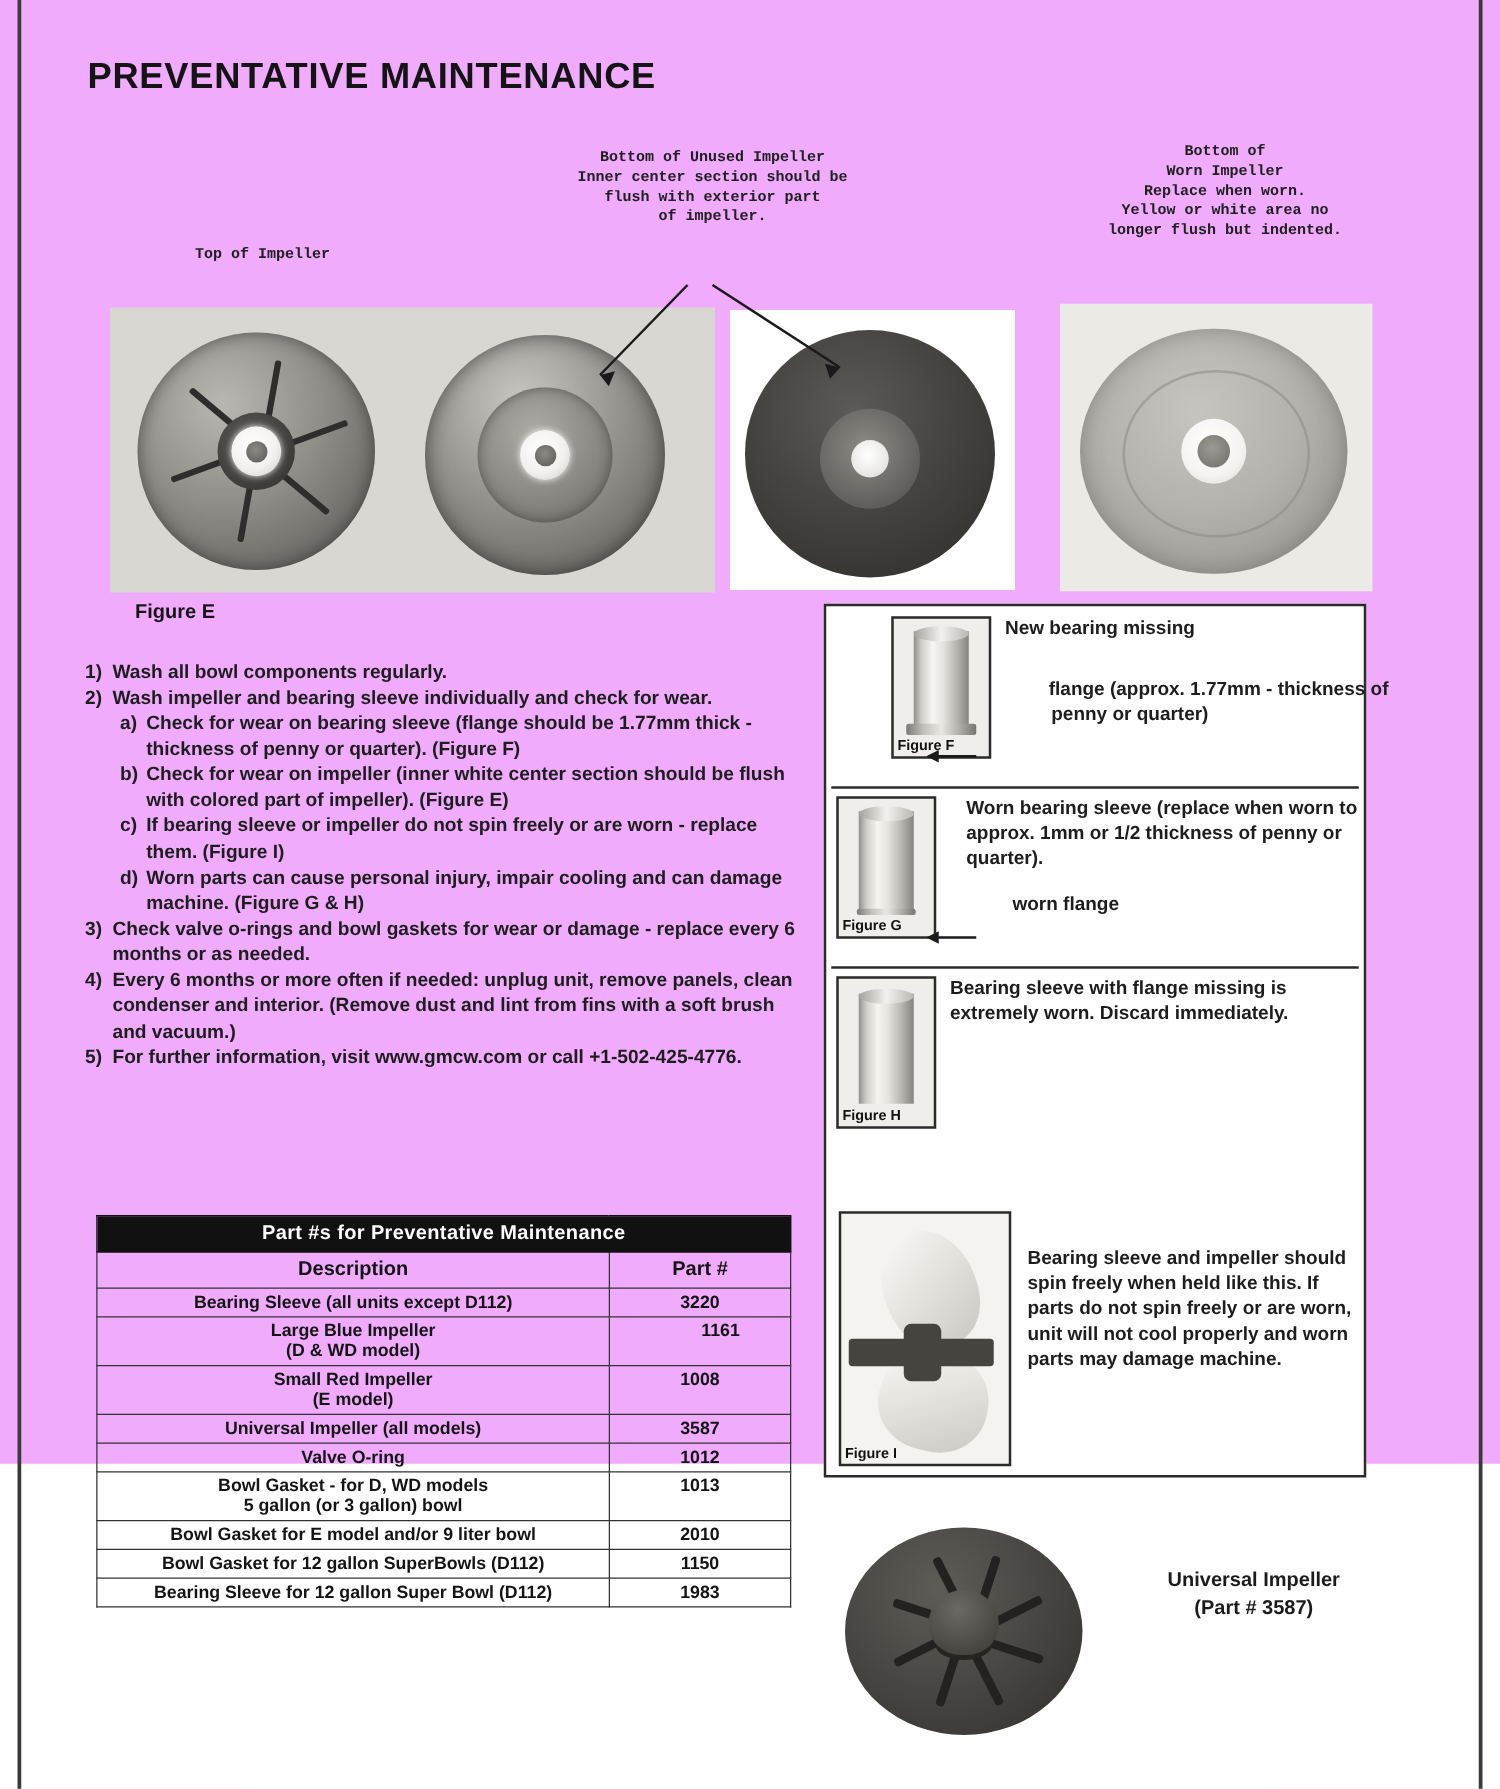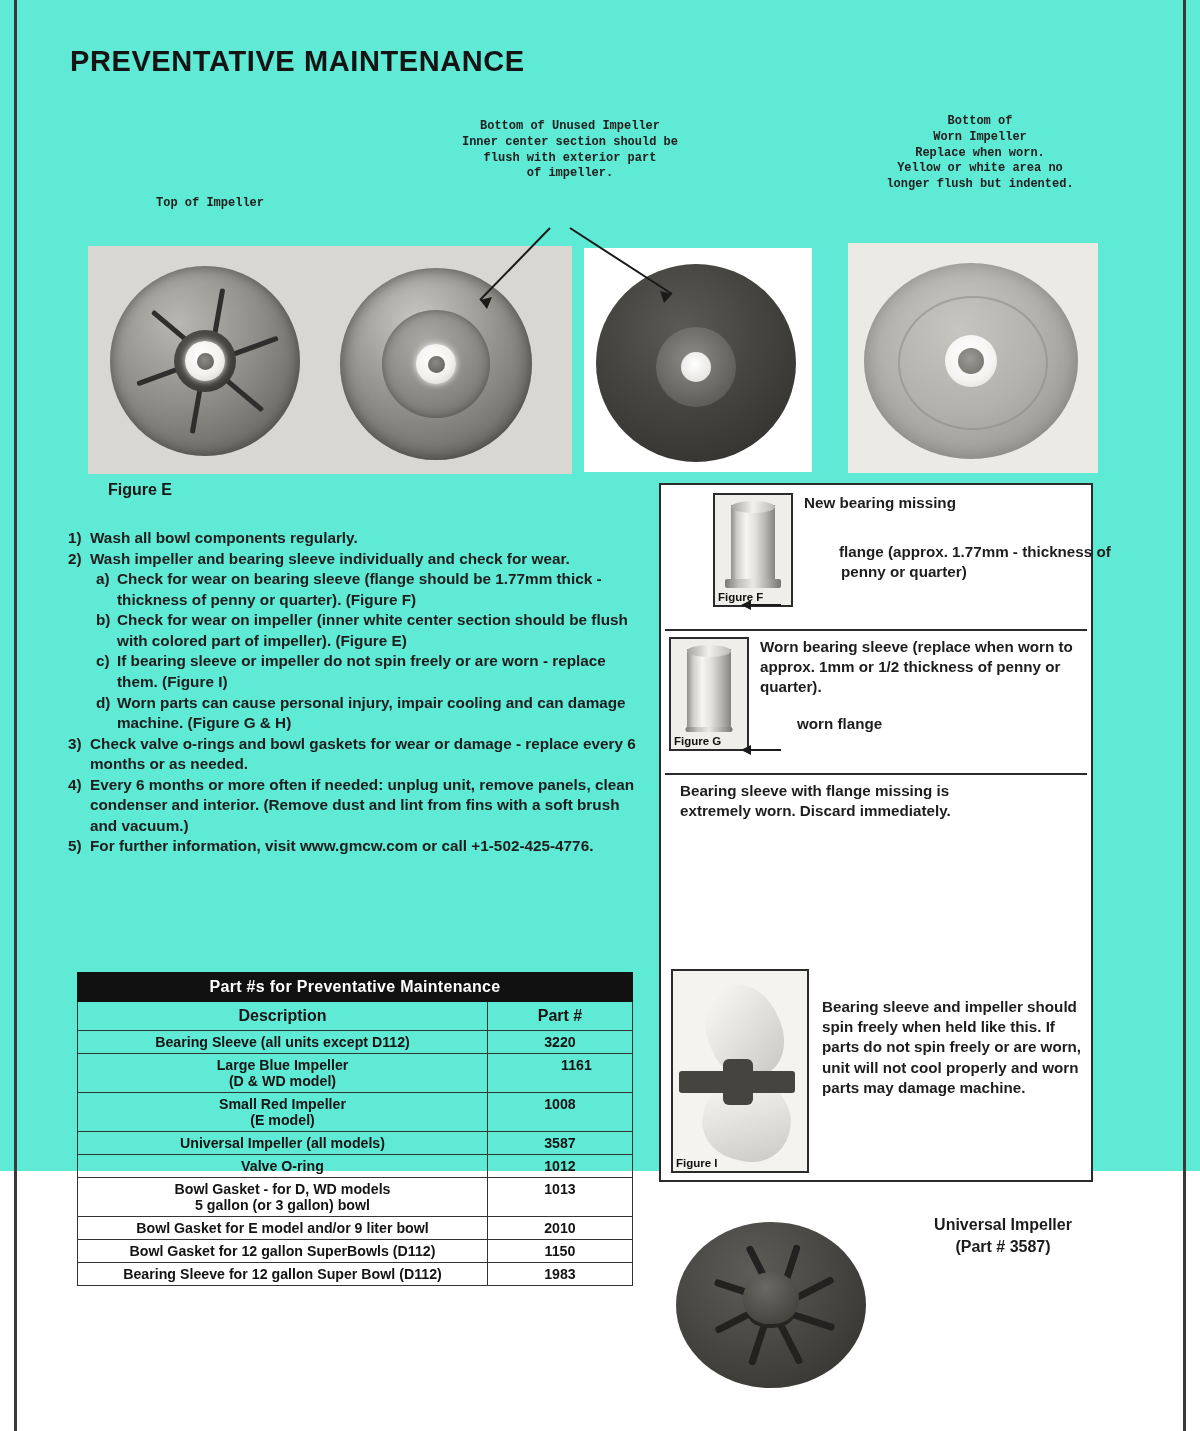--- a/index.html
+++ b/index.html
@@ -13,21 +13,21 @@
     font-family: "Liberation Sans", sans-serif;
     color: #1a1a1a;
     position: relative;
     overflow: hidden;
   }
   .page {
     position: absolute;
     left: 0; top: 0;
     width: 1200px;
     height: 1171px;
-    background: #5eead4;
+    background: #f0abfc;
   }
   .page-border-left {
     position: absolute;
     left: 14px; top: 0;
     width: 3px; height: 1431px;
     background: #3a3a3a;
   }
   .page-border-right {
     position: absolute;
     right: 14px; top: 0;
@@ -403,21 +403,21 @@
     position: absolute;
     left: 50%; top: 56%;
     width: 46px; height: 26px;
     margin-left: -23px; margin-top: -13px;
     border-radius: 50%;
     background: #26251f;
   }
   #caption-universal-impeller {
     position: absolute;
     left: 888px;
-    top: 1214px;
+    top: 1254px;
     width: 230px;
     text-align: center;
     font-size: 16px;
     font-weight: bold;
     line-height: 1.35;
     color: #1b1b1b;
   }
 </style>
 </head>
 <body>
@@ -606,33 +606,38 @@
 
     <div style="position:absolute; left:4px; top:144px; width:422px; height:2px; background:#2b2b2b;"></div>
 
     <div class="fig-row" style="left: 8px; top: 152px;">
       <div class="fig-thumb" style="width: 76px; height: 110px;">
         <div class="sleeve" style="top: 10px; width: 44px; height: 82px;"></div>
         <div class="sleeve-top" style="top: 6px; width: 44px; height: 12px;"></div>
         <div class="sleeve-flange" style="top: 88px; width: 47px; height: 5px;"></div>
         <div class="fig-thumb-label">Figure G</div>
       </div>
-      <div style="width: 330px; padding-left: 11px;">
+      <div style="width: 330px; padding-left: 11px; margin-left: 13px;">
         <div class="fig-text">Worn bearing sleeve (replace when worn to approx. 1mm or 1/2 thickness of penny or quarter).</div>
         <div class="fig-text" style="margin-top: 16px; padding-left: 37px;">worn flange</div>
       </div>
     </div>
     <svg style="position:absolute; left:72px; top:255px; width:60px; height:20px;">
       <line x1="48" y1="10" x2="14" y2="10" stroke="#1a1a1a" stroke-width="2"></line>
       <polygon points="8,10 18,5 18,15" fill="#1a1a1a"></polygon>
     </svg>
 
     <div style="position:absolute; left:4px; top:288px; width:422px; height:2px; background:#2b2b2b;"></div>
 
     <div class="fig-row" style="left: 8px; top: 296px;">
+      <div class="fig-thumb" style="width: 76px; height: 118px;">
+        <div class="sleeve" style="top: 12px; width: 44px; height: 88px;"></div>
+        <div class="sleeve-top" style="top: 8px; width: 44px; height: 12px;"></div>
+        <div class="fig-thumb-label">Figure H</div>
+      </div>
       <div style="width: 330px; padding-left: 11px;">
         <div class="fig-text">Bearing sleeve with flange missing is extremely worn. Discard immediately.</div>
       </div>
     </div>
 
     <div class="fig-row" style="left: 10px; top: 484px;">
       <div class="fig-thumb" id="fig-i-photo" style="width: 134px; height: 200px;">
         <div class="finger" style="left: 34px; top: 12px; width: 74px; height: 96px; transform: rotate(-22deg);"></div>
         <div class="finger" style="left: 30px; top: 108px; width: 88px; height: 82px; transform: rotate(14deg);"></div>
         <div class="imp-side" style="left: 6px; top: 100px; width: 116px; height: 22px;"></div>

